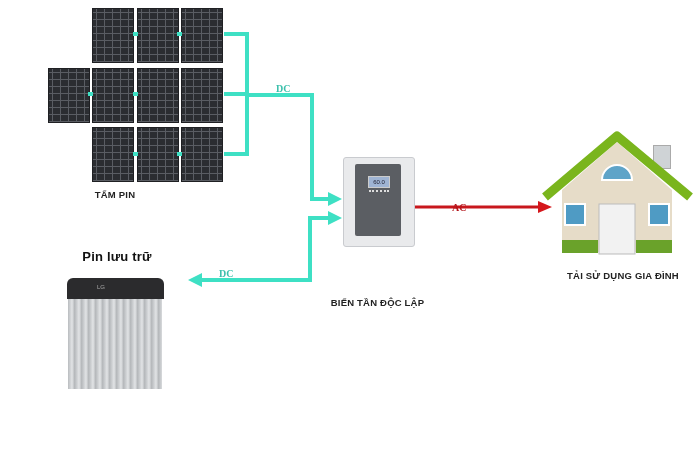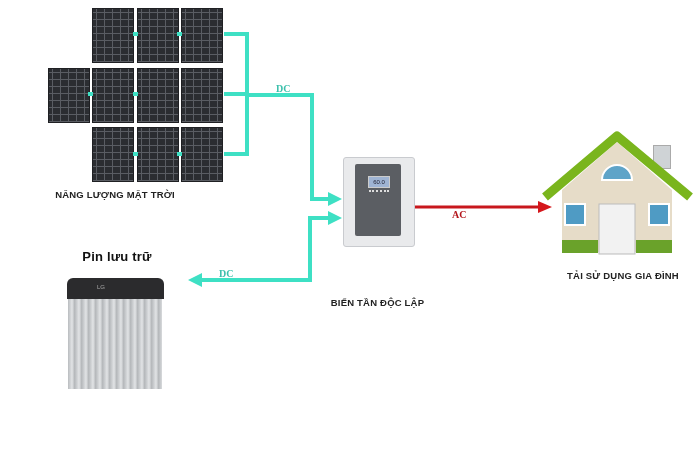--- a/index.html
+++ b/index.html
@@ -21,21 +21,21 @@
   <div class="panel" style="left:181px;top:8px;"></div>
   <div class="panel" style="left:48px;top:68px;"></div>
   <div class="panel" style="left:92px;top:68px;"></div>
   <div class="panel" style="left:137px;top:68px;"></div>
   <div class="panel" style="left:181px;top:68px;"></div>
   <div class="panel" style="left:92px;top:127px;"></div>
   <div class="panel" style="left:137px;top:127px;"></div>
   <div class="panel" style="left:181px;top:127px;"></div>
 </div>
 <div class="lbl" style="left:40px;top:189px;width:150px;">
-  <div>NĂNG LƯỢNG MẶT TRỜI</div>
+  <div>TẤM PIN</div>
 </div>
 
 <svg width="700" height="450">
   <g stroke="#3ee0c4" stroke-width="4" fill="none">
 
     <line x1="133" y1="34" x2="138" y2="34"></line>
     <line x1="177" y1="34" x2="182" y2="34"></line>
     <line x1="88" y1="94" x2="93" y2="94"></line>
     <line x1="133" y1="94" x2="138" y2="94"></line>
     <line x1="133" y1="154" x2="138" y2="154"></line>
@@ -48,21 +48,21 @@
   </g>
   <polygon points="328,192 342,199 328,206" fill="#3ee0c4"></polygon>
   <polygon points="328,211 342,218 328,225" fill="#3ee0c4"></polygon>
   <polygon points="202,273 188,280 202,287" fill="#3ee0c4"></polygon>
   <line x1="414" y1="207" x2="540" y2="207" stroke="#c8171c" stroke-width="3"></line>
   <polygon points="538,201 552,207 538,213" fill="#d5171c"></polygon>
 </svg>
 
 <div class="flow" style="left:276px;top:83px;color:#3cc0ac;">DC</div>
 <div class="flow" style="left:219px;top:268px;color:#3cc0ac;">DC</div>
-<div class="flow" style="left:452px;top:209px;color:#b3141a;">AC</div>
+<div class="flow" style="left:452px;top:202px;color:#b3141a;">AC</div>
 
 <div class="abs" style="left:343px;top:157px;width:70px;height:88px;background:#e9eaec;border:1px solid #c9cbcf;border-radius:3px;">
   <div class="abs" style="left:11px;top:6px;width:46px;height:72px;background:#5b5e63;border-radius:2px;">
     <div class="abs" style="left:13px;top:12px;width:20px;height:10px;background:#9fb4d4;border:1px solid #ccc;font-size:6px;text-align:center;line-height:10px;color:#223;"><span>60.0</span></div>
     <div class="abs" style="left:14px;top:26px;width:20px;height:3px;border-top:2px dotted #ddd;"></div>
   </div>
 </div>
 <div class="lbl" style="left:320px;top:257px;width:115px;margin-top:40px;">BIẾN TẦN ĐỘC LẬP</div>
 
 <div class="lbl" style="left:62px;top:249px;width:110px;font-size:13px;font-weight:bold;color:#111;">Pin lưu trữ</div>

